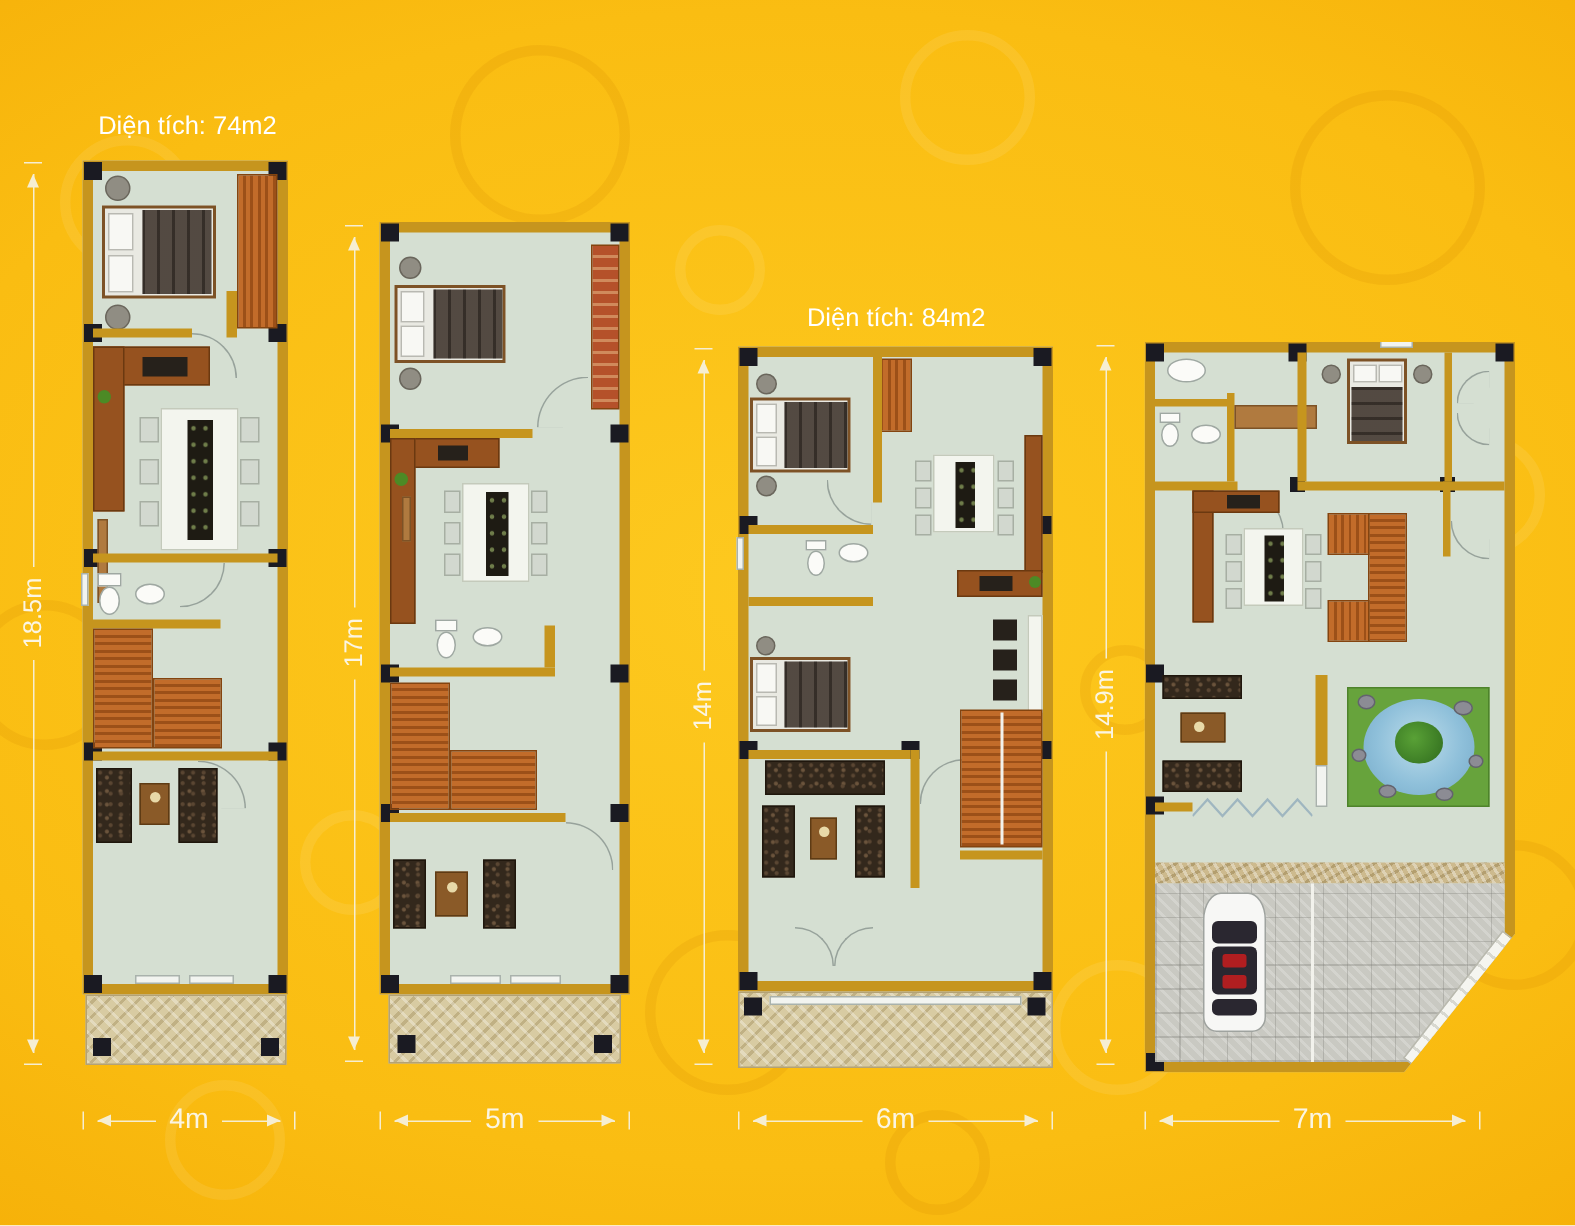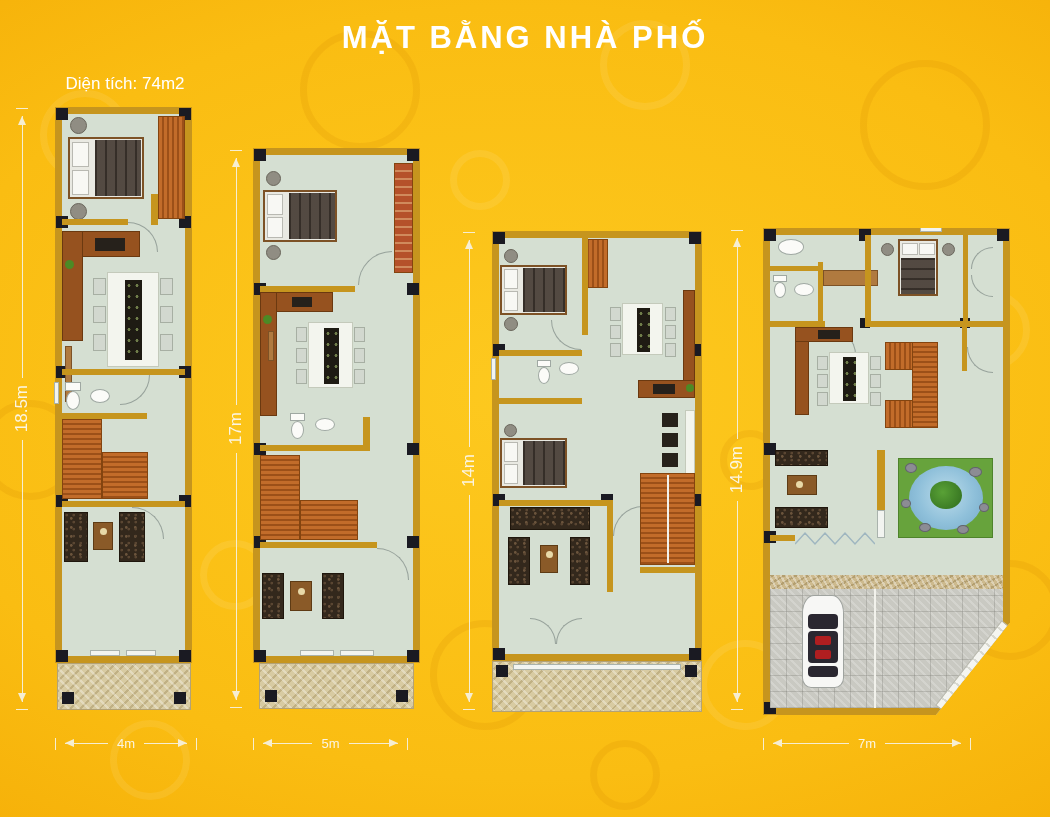--- a/index.html
+++ b/index.html
@@ -62,21 +62,21 @@
   .grass{position:absolute;background:#67A33C;border:1px solid #4E832B}
   .pond{position:absolute;border-radius:50%;background:radial-gradient(circle at 50% 45%,#BCDCEA 0%,#8FC0DA 55%,#74A9C8 100%)}
   .bush{position:absolute;border-radius:48% 52% 50% 50%;background:radial-gradient(circle at 40% 40%,#59A136,#2F6B1D)}
   .rock{position:absolute;border-radius:50%;background:#8C8C94;border:1px solid #63636D}
   .car{position:absolute;background:#F7F7F5;border:1px solid #9FA39F;border-radius:12px 12px 9px 9px/18px 18px 10px 10px}
   .car-glass{position:absolute;background:#2A2730;border-radius:4px}
   .car-seat{position:absolute;background:#B01E20;border-radius:2px}
   .gate{position:absolute;background:repeating-linear-gradient(90deg,#F5F5F0 0 8px,#D8D8D0 8px 10px);border:1px solid #B9B9AE}
   .divline{position:absolute;background:#F2F2EC}
   
-  .dim-h{position:absolute;display:flex;align-items:center;gap:9px;color:#FBF5E2;font-size:13px}
+  .dim-h{position:absolute;display:flex;align-items:center;gap:9px;color:#FBF5E2;font-size:19px}
   .dim-h::before,.dim-h::after{content:"";width:1px;height:12px;background:#F6EED2}
   .dim-h .seg{position:relative;flex:1;height:1px;background:#F6EED2}
   .dim-h .seg.l::before{content:"";position:absolute;left:0;top:-4px;border-top:4px solid transparent;border-bottom:4px solid transparent;border-right:9px solid #F6EED2}
   .dim-h .seg.r::before{content:"";position:absolute;right:0;top:-4px;border-top:4px solid transparent;border-bottom:4px solid transparent;border-left:9px solid #F6EED2}
   .dim-v{position:absolute;display:flex;flex-direction:column;align-items:center;gap:7px;color:#FBF5E2}
   .dim-v::before,.dim-v::after{content:"";height:1px;width:12px;background:#F6EED2}
   .dim-v .seg{position:relative;flex:1;width:1px;background:#F6EED2}
   .dim-v .seg.t::before{content:"";position:absolute;top:0;left:-4px;border-left:4px solid transparent;border-right:4px solid transparent;border-bottom:9px solid #F6EED2}
   .dim-v .seg.b::before{content:"";position:absolute;bottom:0;left:-4px;border-left:4px solid transparent;border-right:4px solid transparent;border-top:9px solid #F6EED2}
   .vlabel{writing-mode:vertical-rl;transform:rotate(180deg);font-size:17px}
@@ -94,23 +94,23 @@
   <div class="swirl dark" style="left:-20px;top:400px;width:100px;height:100px"></div>
   <div class="swirl" style="left:200px;top:540px;width:70px;height:70px"></div>
   <div class="swirl dark" style="left:430px;top:620px;width:110px;height:110px"></div>
   <div class="swirl" style="left:700px;top:640px;width:90px;height:90px"></div>
   <div class="swirl dark" style="left:960px;top:560px;width:100px;height:100px"></div>
   <div class="swirl" style="left:110px;top:720px;width:80px;height:80px"></div>
   <div class="swirl dark" style="left:590px;top:740px;width:70px;height:70px"></div>
   <div class="swirl" style="left:450px;top:150px;width:60px;height:60px"></div>
   <div class="swirl dark" style="left:720px;top:430px;width:60px;height:60px"></div>
 
-  <div class="title">MẶT BẰNG NHÀ PHỐ</div>
 
   <div class="area-label" style="left:40px;top:74px;width:170px">Diện tích: 74m2</div>
+  <div class="area-label" style="left:500px;top:202px;width:195px">Diện tích: 84m2</div>
 
   <div class="plan" style="left:55px;top:107px;width:137px;height:556px">
     <div class="col" style="left:-6px;top:-6px"></div>
     <div class="col" style="left:117px;top:-6px"></div>
     <div class="col" style="left:-6px;top:102px"></div>
     <div class="col" style="left:117px;top:102px"></div>
     <div class="col" style="left:-6px;top:252px"></div>
     <div class="col" style="left:117px;top:252px"></div>
     <div class="col" style="left:-6px;top:381px"></div>
     <div class="col" style="left:117px;top:381px"></div>
@@ -401,24 +401,29 @@
     <div class="seg t"></div>
     <div class="vlabel">14.9m</div>
     <div class="seg b"></div>
   </div>
 
   <div class="dim-h" style="left:55px;top:736px;width:142px">
     <div class="seg l"></div>
     <div>4m</div>
     <div class="seg r"></div>
   </div>
-  <div class="dim-h" style="left:253px;top:736px;width:155px">
+  <div class="dim-h" style="left:253px;top:736px;width:167px">
     <div class="seg l"></div>
     <div>5m</div>
     <div class="seg r"></div>
   </div>
-  <div class="dim-h" style="left:763px;top:736px;width:208px">
+  <div class="dim-h" style="left:492px;top:736px;width:210px">
+    <div class="seg l"></div>
+    <div>6m</div>
+    <div class="seg r"></div>
+  </div>
+  <div class="dim-h" style="left:763px;top:736px;width:224px">
     <div class="seg l"></div>
     <div>7m</div>
     <div class="seg r"></div>
   </div>
 
 </div>
 
 </body></html>

